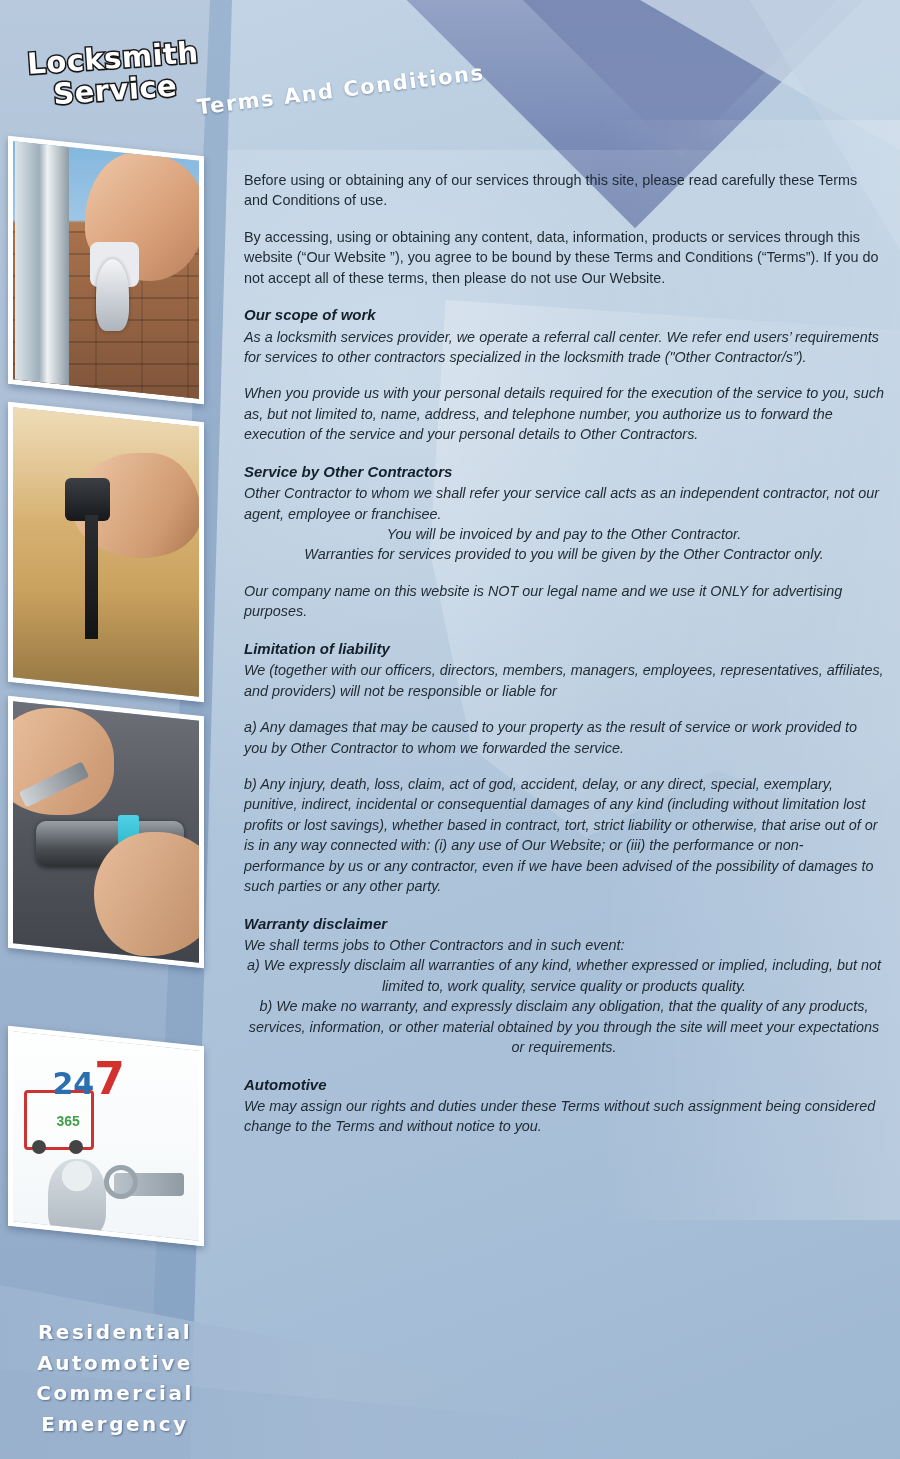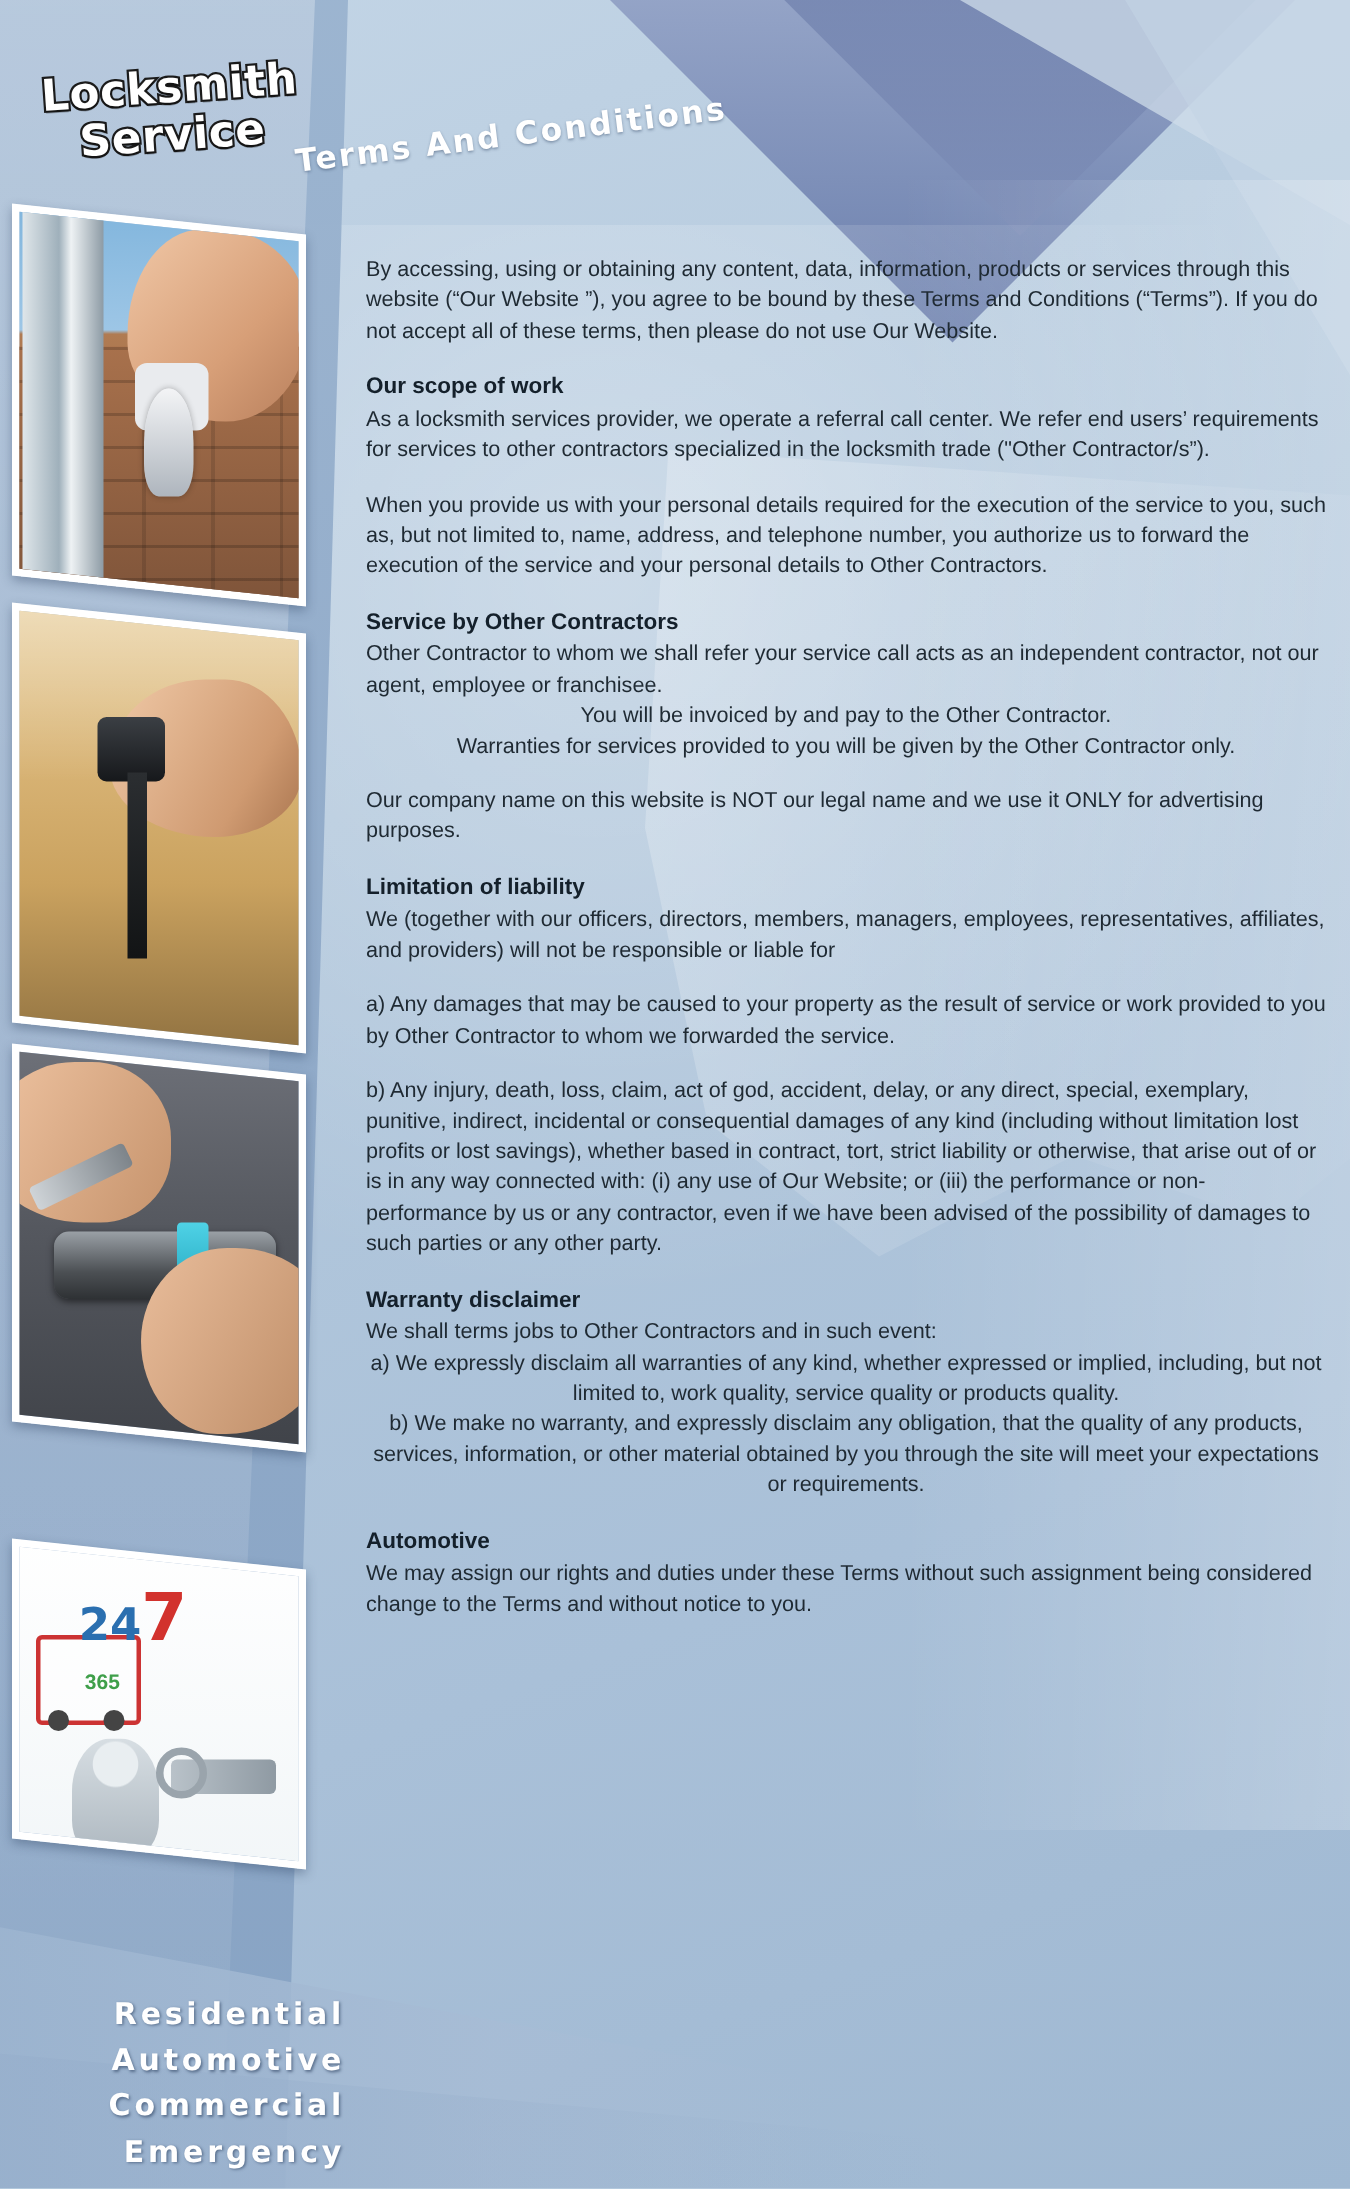--- a/index.html
+++ b/index.html
@@ -211,23 +211,23 @@
     background: radial-gradient(circle at 50% 22%, #e9eef1 0 22%, rgba(0,0,0,0) 23%),
                 linear-gradient(180deg,#d7dee3,#aeb8c0);
     border-radius: 45% 45% 30% 30%; }
   .ph4-key { position:absolute; left:54%; top:66%; width:34%; height:10%;
     background: linear-gradient(90deg,#b9c2c9,#8f9aa3); border-radius: 4px; }
   .ph4-key:before { content:""; position:absolute; left:-10px; top:-8px; width:24px;height:24px;border-radius:50%;border:5px solid #9aa4ac; }
 
   
   .footer-words {
     position: absolute;
-    left: 0; bottom: 10px;
+    left: 0; bottom: 20px;
     width: 230px;
-    text-align: right;
+    text-align: center;
     z-index: 6;
   }
   .footer-words div {
     font-family: "DejaVu Sans", sans-serif;
     font-weight: bold;
     font-size: 20px;
     letter-spacing: 2.5px;
     color: #ffffff;
     line-height: 1.52;
     text-shadow: 1px 1px 2px rgba(35,55,85,.55);
@@ -243,21 +243,21 @@
     font-size: 14.4px;
     line-height: 1.42;
   }
   .content p { margin: 0 0 16px 0; }
   .content h3 {
     margin: 0 0 1px 0;
     font-size: 15px;
     font-weight: bold;
     color: #14202b;
   }
-  .block { margin-bottom: 16px; }
+  .block { margin-bottom: 16px; font-style: italic; }
   .block p { margin: 0; }
   .block p + p { margin-top: 0; text-align: center; }
 </style>
 </head>
 <body>
 
 <div id="page">
 
   <div class="bg-layer">
     <div class="diamond-top"></div>
@@ -319,20 +319,21 @@
       <div class="ph4-247">
         <span class="ph4-24">24</span><span class="ph4-7">7</span>
       </div>
       <div class="ph4-365">365</div>
       <div class="ph4-person"></div>
       <div class="ph4-key"></div>
     </div>
   </div>
 
   <div class="content">
+    <p>Before using or obtaining any of our services through this site, please read carefully these Terms and Conditions of use.</p>
     <p>By accessing, using or obtaining any content, data, information, products or services through this website (“Our Website ”), you agree to be bound by these Terms and Conditions (“Terms”). If you do not accept all of these terms, then please do not use Our Website.</p>
 
     <div class="block">
       <h3>Our scope of work</h3>
       <p>As a locksmith services provider, we operate a referral call center. We refer end users’ requirements for services to other contractors specialized in the locksmith trade ("Other Contractor/s”).</p>
     </div>
 
     <div class="block">
       <p>When you provide us with your personal details required for the execution of the service to you, such as, but not limited to, name, address, and telephone number, you authorize us to forward the execution of the service and your personal details to Other Contractors.</p>
     </div>

